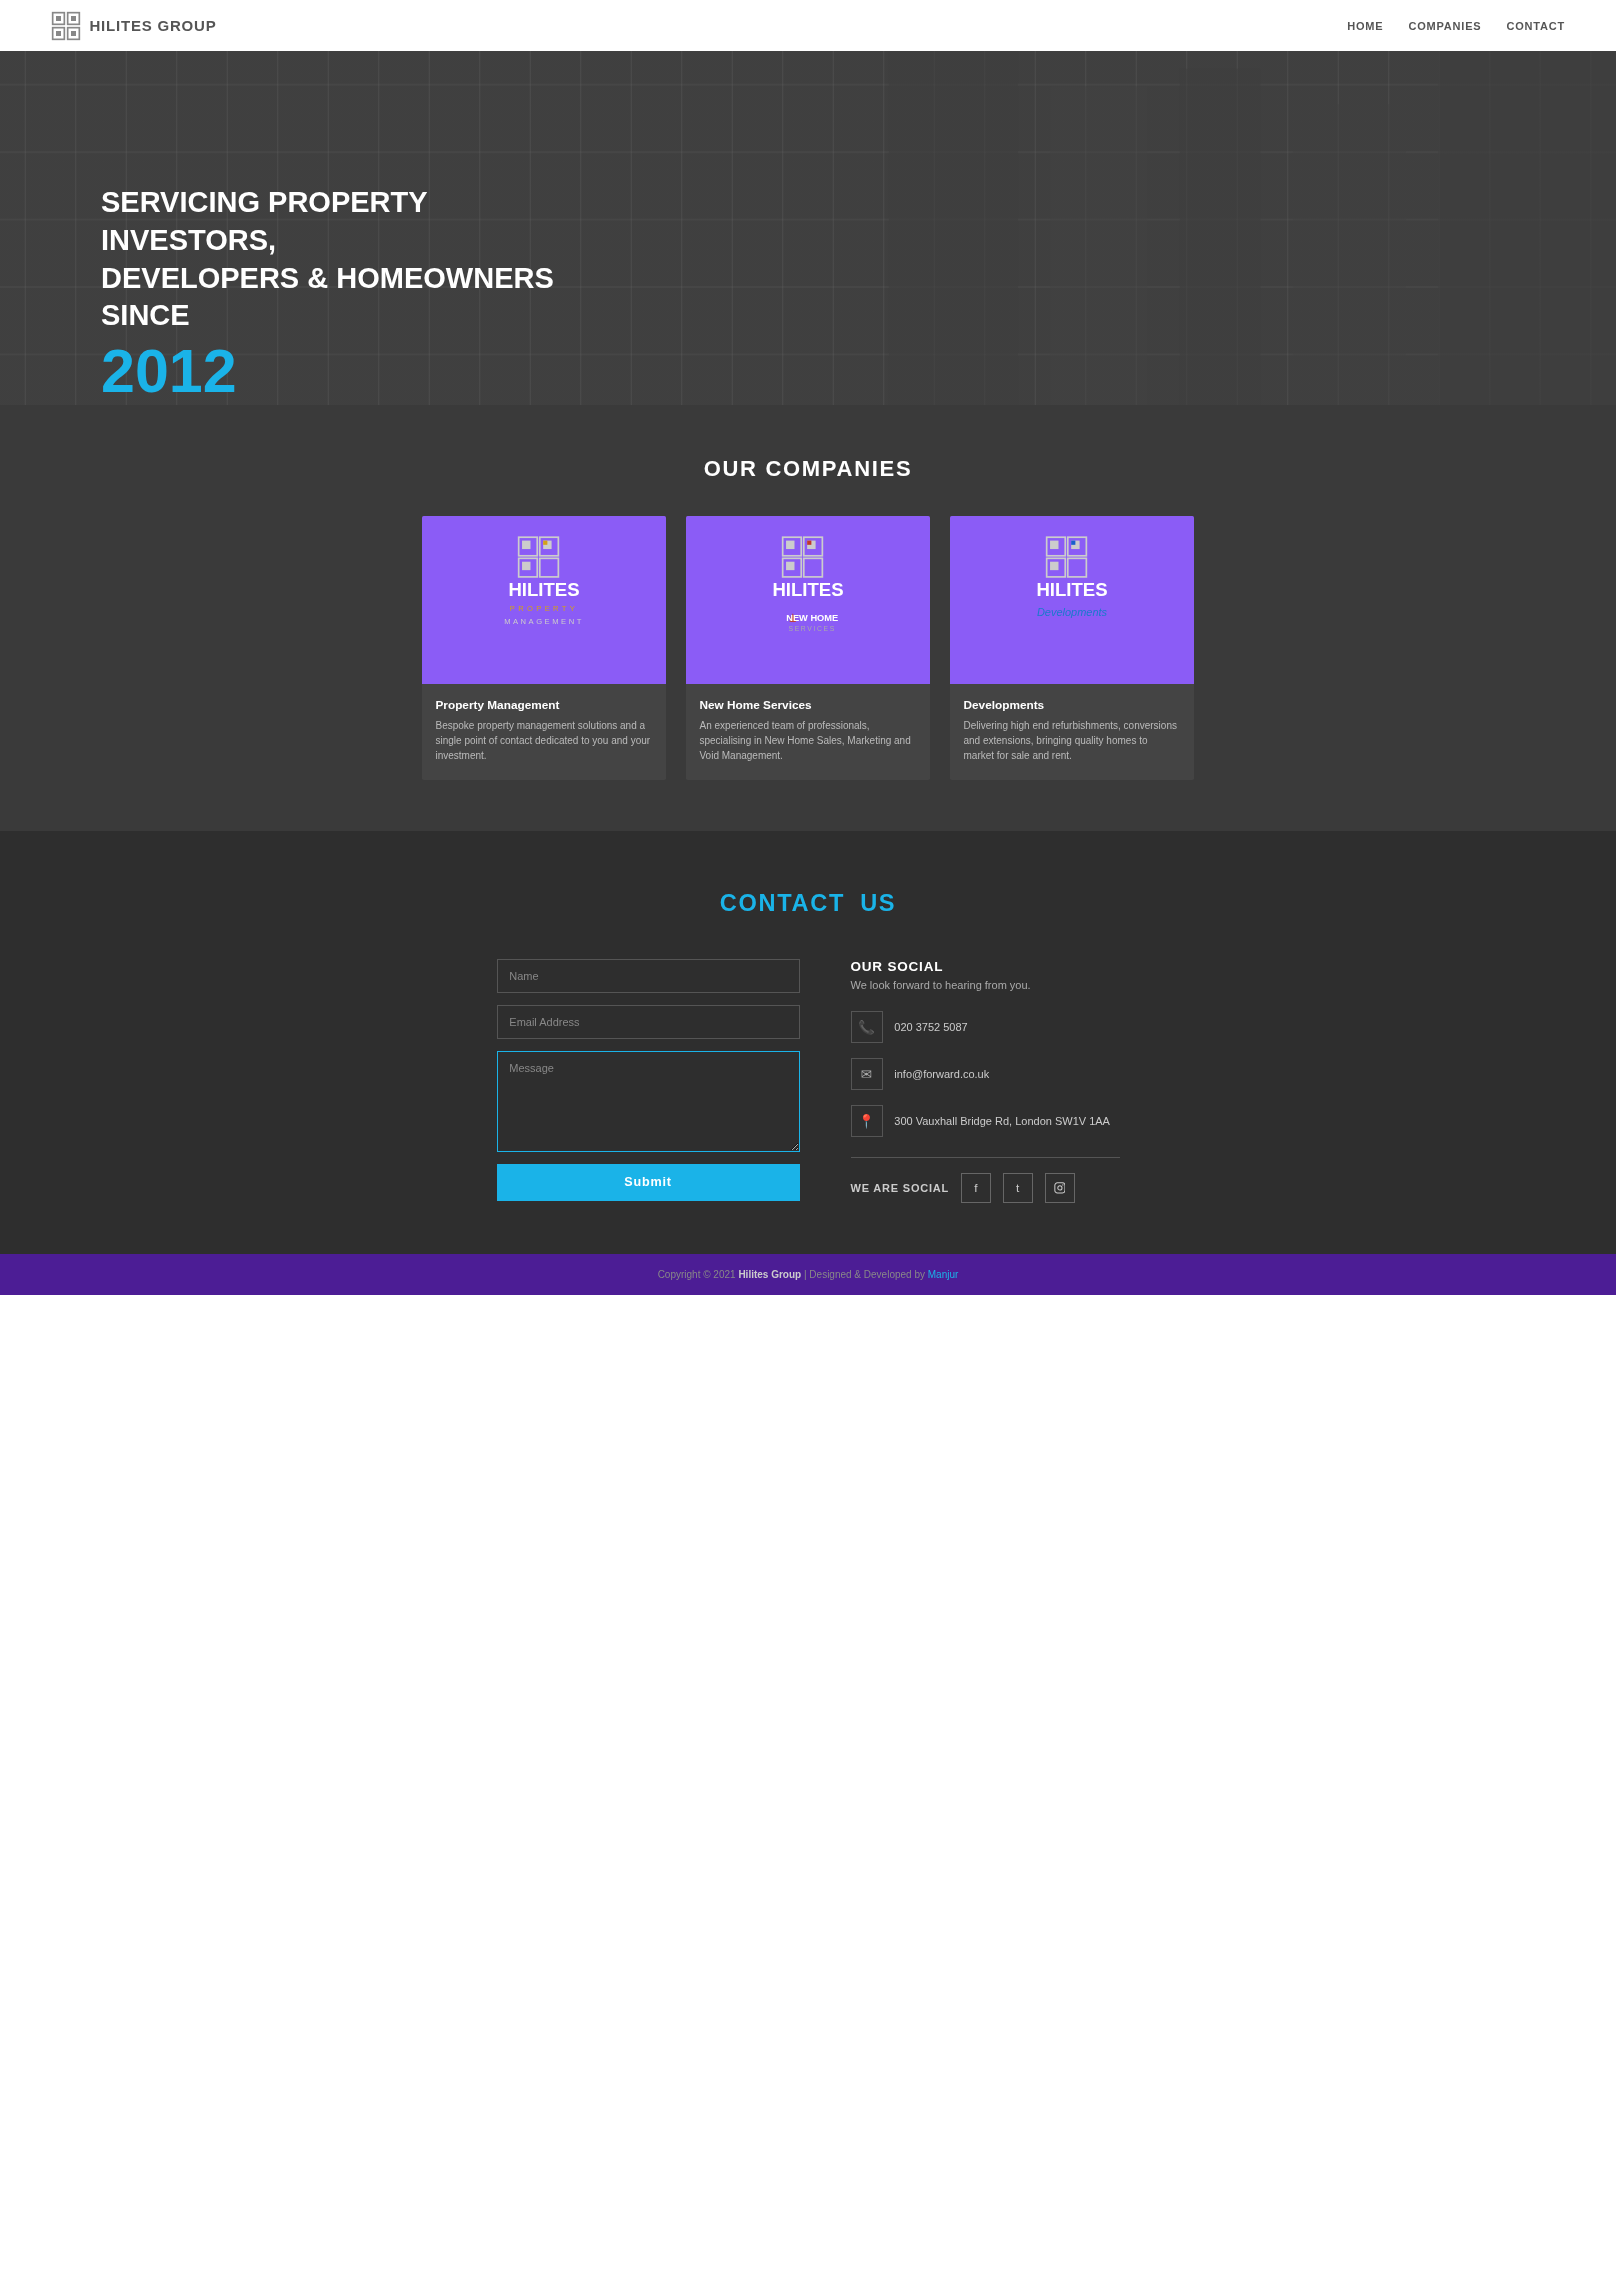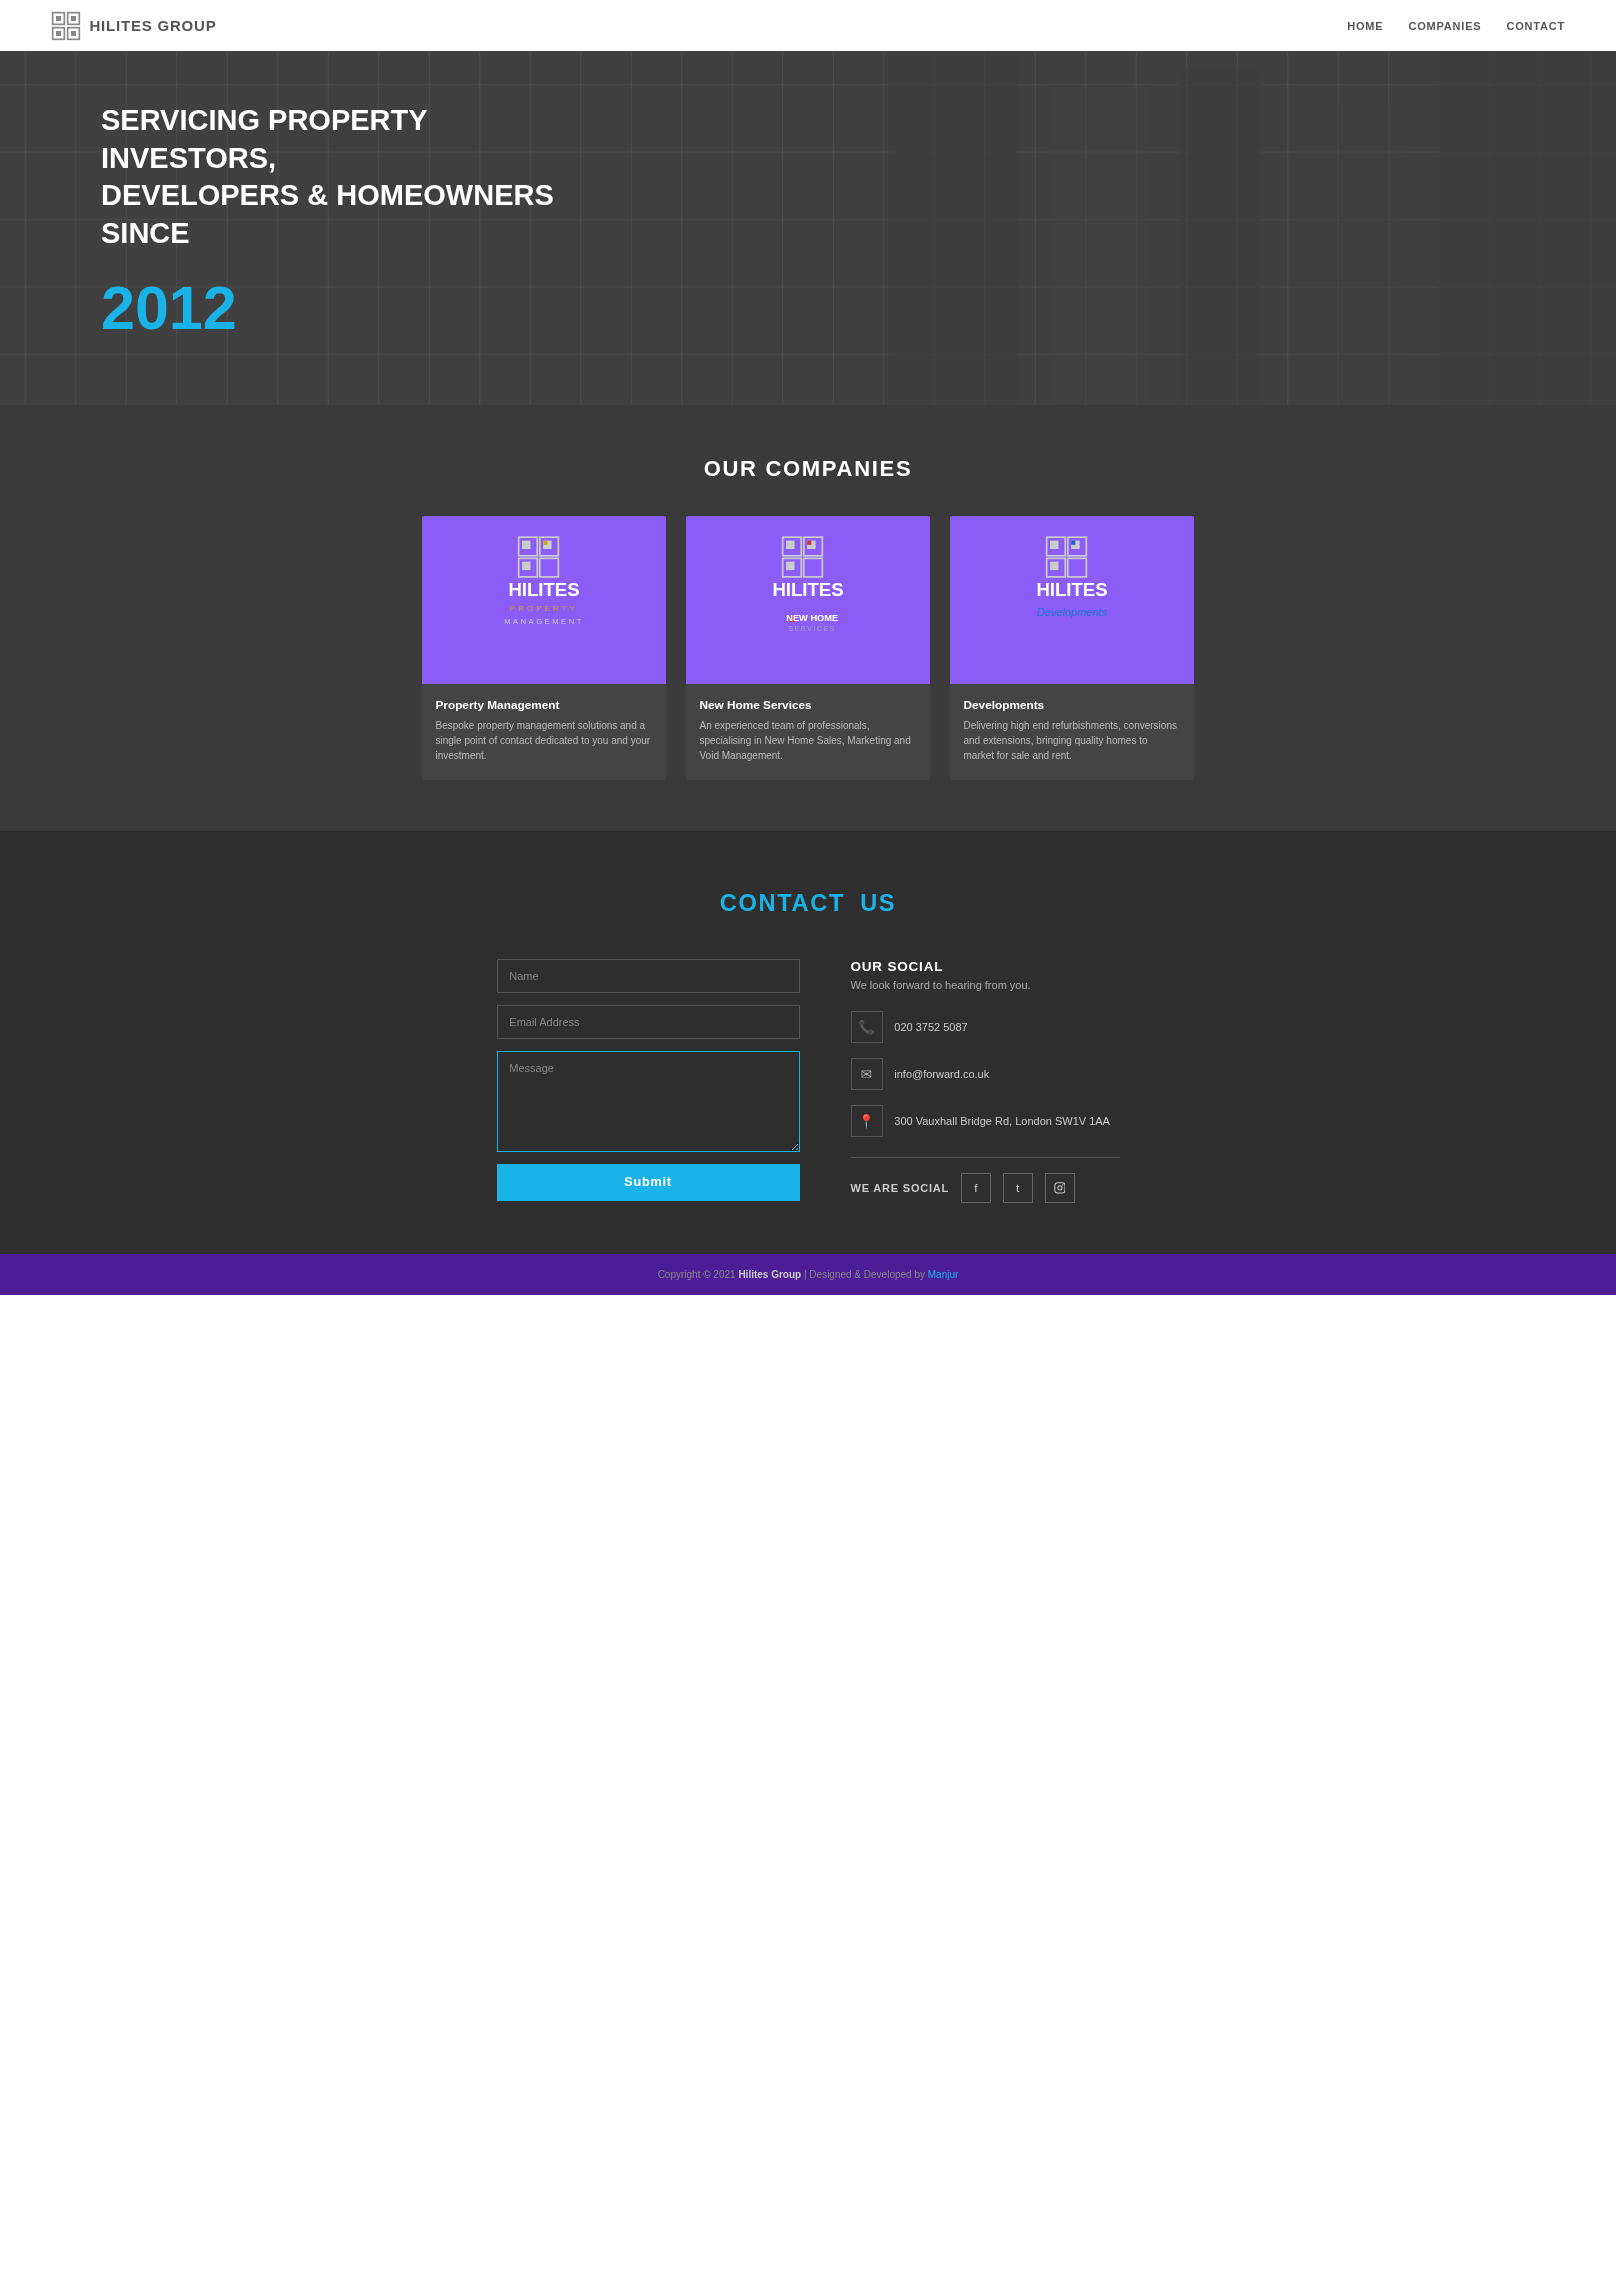--- a/index.html
+++ b/index.html
@@ -49,21 +49,21 @@
       position: relative;
       height: 354px;
       background: linear-gradient(rgba(80,80,80,0.7), rgba(80,80,80,0.7)),
         repeating-linear-gradient(
           45deg,
           #555 0px, #555 1.7px,
           #666 1.7px, #666 17px
         );
       background-color: #555;
       display: flex;
-      align-items: flex-start;
+      align-items: flex-end;
       overflow: hidden;
     }
     .hero-bg {
       position: absolute;
       inset: 0;
       background: 
         linear-gradient(rgba(60,60,60,0.75), rgba(60,60,60,0.75));
       background-color: #4a4a4a;
     }
     .hero-content {
@@ -78,21 +78,21 @@
       color: #fff;
       line-height: 1.3;
       text-transform: uppercase;
       max-width: 488px;
     }
     .hero-year {
       font-size: 61px;
       font-weight: bold;
       color: #1ab3e8;
       line-height: 1.1;
-      margin-top: 22px;
+      margin-top: 3px;
     }
 
     
     .companies-section {
       background: #3a3a3a;
       padding: 51px 34px;
       text-align: center;
     }
     .section-title {
       font-size: 22px;

